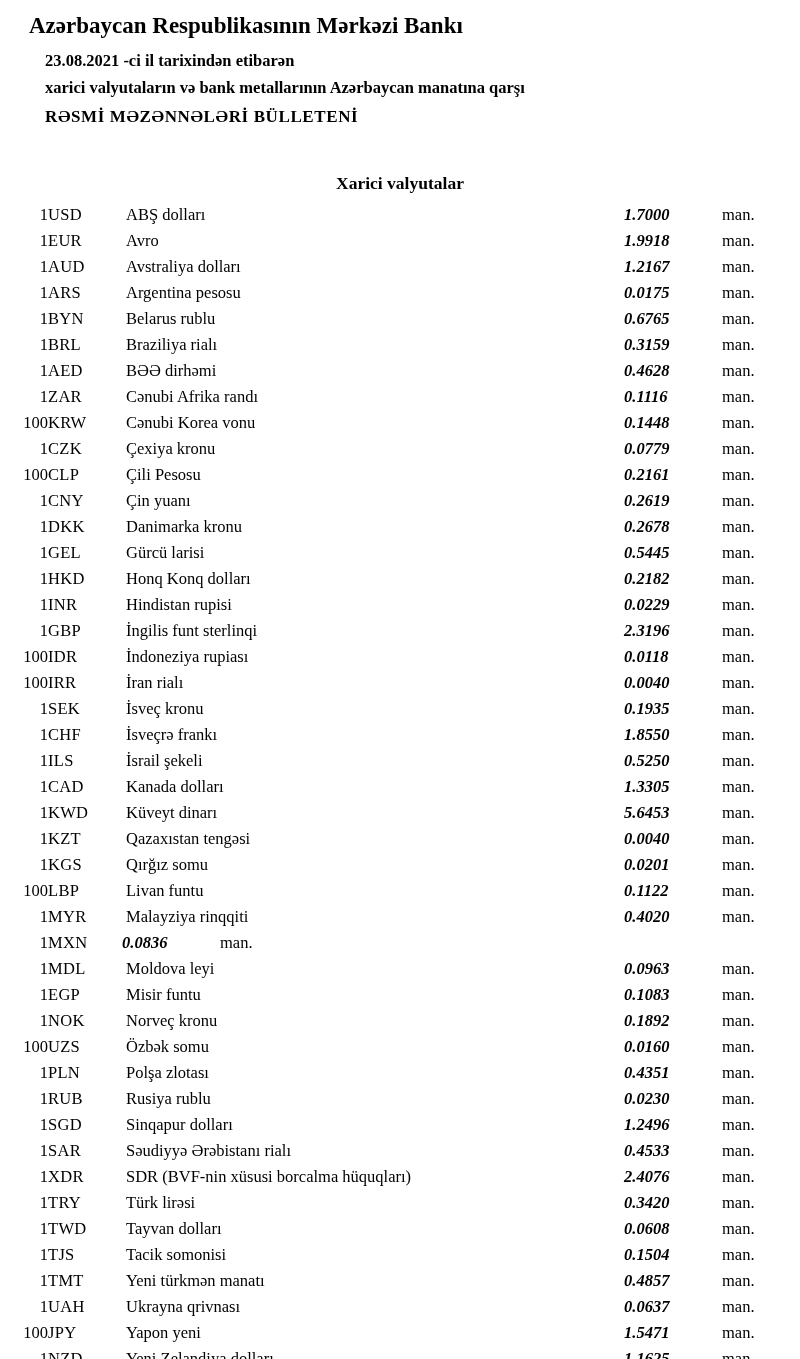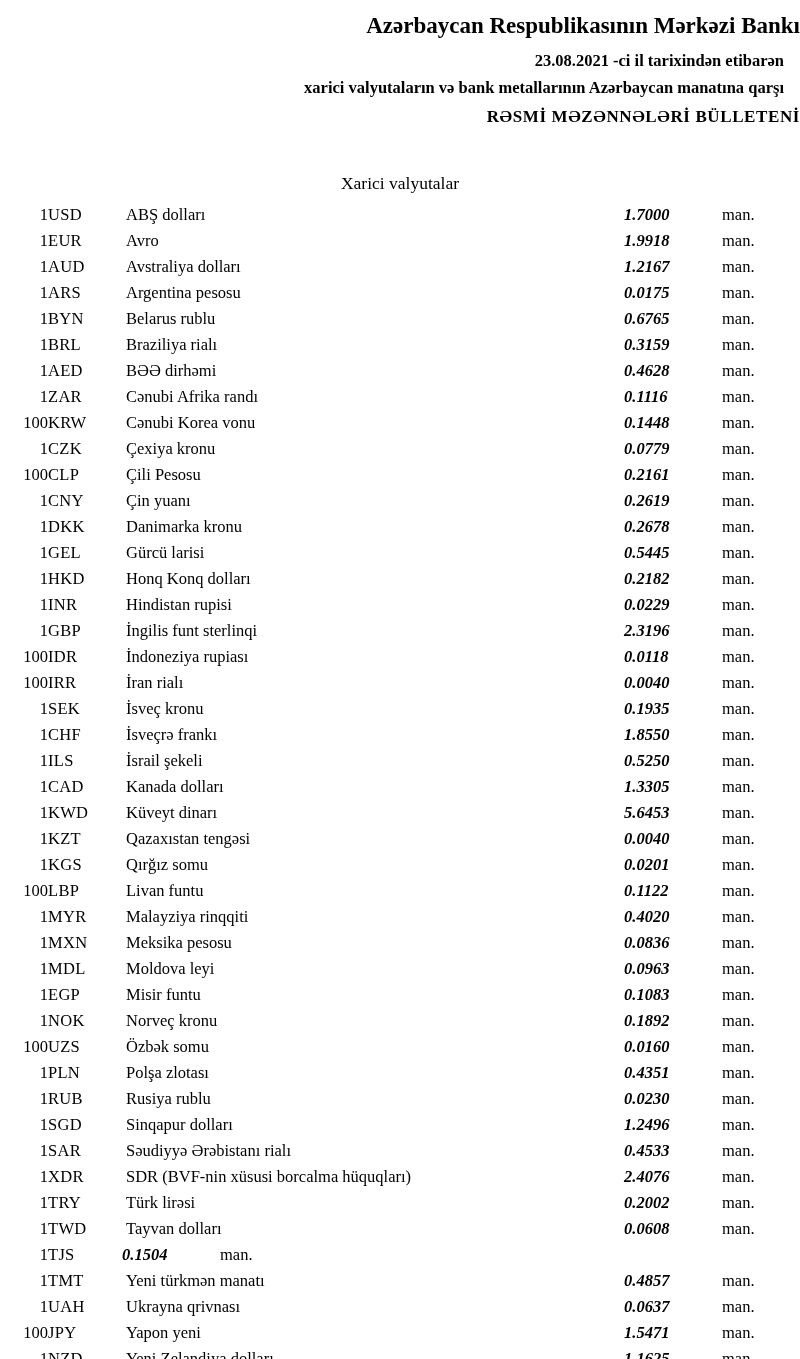--- a/index.html
+++ b/index.html
@@ -9,21 +9,21 @@
     color: #000000;
     -webkit-font-smoothing: antialiased;
   }
   .page {
     width: 800px;
     min-height: 1359px;
     box-sizing: border-box;
     padding-top: 6px;
     background: #ffffff;
   }
-  .hdr { text-align: right; padding-left: 29px; }
+  .hdr { text-align: left; padding-left: 29px; }
   .hdr-title {
     font-size: 23px;
     font-weight: bold;
     margin: 6px 0 10px 0;
     line-height: 1.2;
   }
   .hdr-line {
     font-size: 16.5px;
     font-weight: bold;
     margin: 5px 16px;
@@ -31,21 +31,21 @@
   }
   .hdr-bulletin {
     font-size: 17px;
     font-weight: bold;
     letter-spacing: 0.6px;
     margin: 7px 0 0 16px;
     line-height: 1.35;
   }
   .section-title {
     text-align: center;
-    font-weight: normal;
+    font-weight: bold;
     font-size: 17.5px;
     margin: 44px 0 8px 0;
   }
   .rates {
     box-sizing: border-box;
     width: 100%;
     padding: 0 28px 6px 14px;
   }
   .row {
     display: flex;
@@ -267,21 +267,20 @@
       <div class="row">
         <span class="nominal">1</span>
         <span class="code">MYR</span>
         <span class="name">Malayziya rinqqiti</span>
         <span class="rate">0.4020</span>
         <span class="unit">man.</span>
       </div>
       <div class="row">
         <span class="nominal">1</span>
         <span class="code">MXN</span>
-        <span class="name">Meksika pesosu</span>
         <span class="rate">0.0836</span>
         <span class="unit">man.</span>
       </div>
       <div class="row">
         <span class="nominal">1</span>
         <span class="code">MDL</span>
         <span class="name">Moldova leyi</span>
         <span class="rate">0.0963</span>
         <span class="unit">man.</span>
       </div>
@@ -338,33 +337,34 @@
         <span class="nominal">1</span>
         <span class="code">XDR</span>
         <span class="name">SDR (BVF-nin xüsusi borcalma hüquqları)</span>
         <span class="rate">2.4076</span>
         <span class="unit">man.</span>
       </div>
       <div class="row">
         <span class="nominal">1</span>
         <span class="code">TRY</span>
         <span class="name">Türk lirəsi</span>
-        <span class="rate">0.2002</span>
+        <span class="rate">0.3420</span>
         <span class="unit">man.</span>
       </div>
       <div class="row">
         <span class="nominal">1</span>
         <span class="code">TWD</span>
         <span class="name">Tayvan dolları</span>
         <span class="rate">0.0608</span>
         <span class="unit">man.</span>
       </div>
       <div class="row">
         <span class="nominal">1</span>
         <span class="code">TJS</span>
+        <span class="name">Tacik somonisi</span>
         <span class="rate">0.1504</span>
         <span class="unit">man.</span>
       </div>
       <div class="row">
         <span class="nominal">1</span>
         <span class="code">TMT</span>
         <span class="name">Yeni türkmən manatı</span>
         <span class="rate">0.4857</span>
         <span class="unit">man.</span>
       </div>

